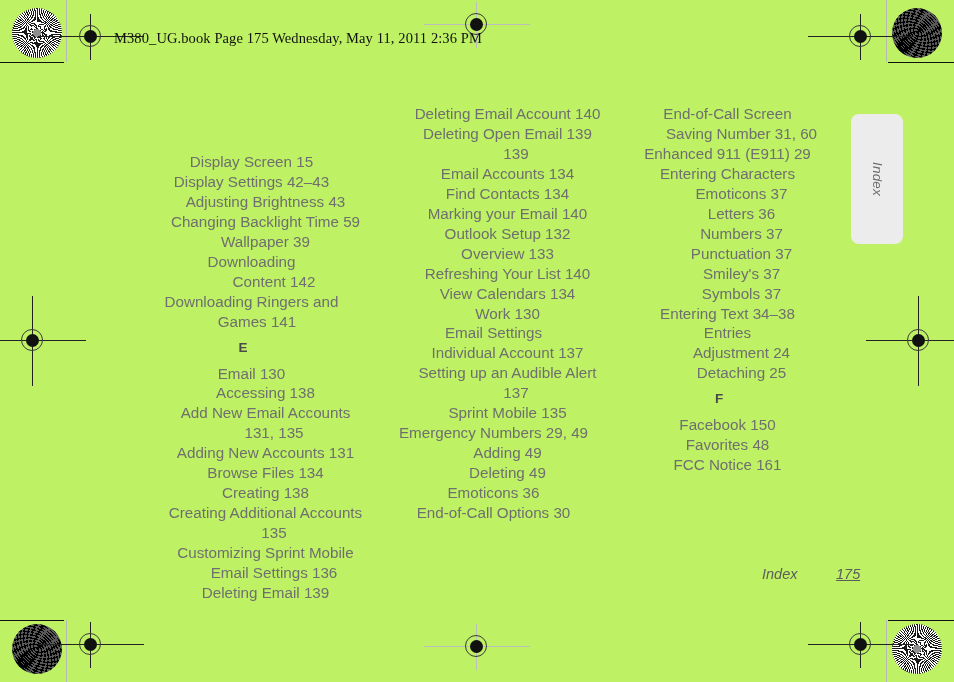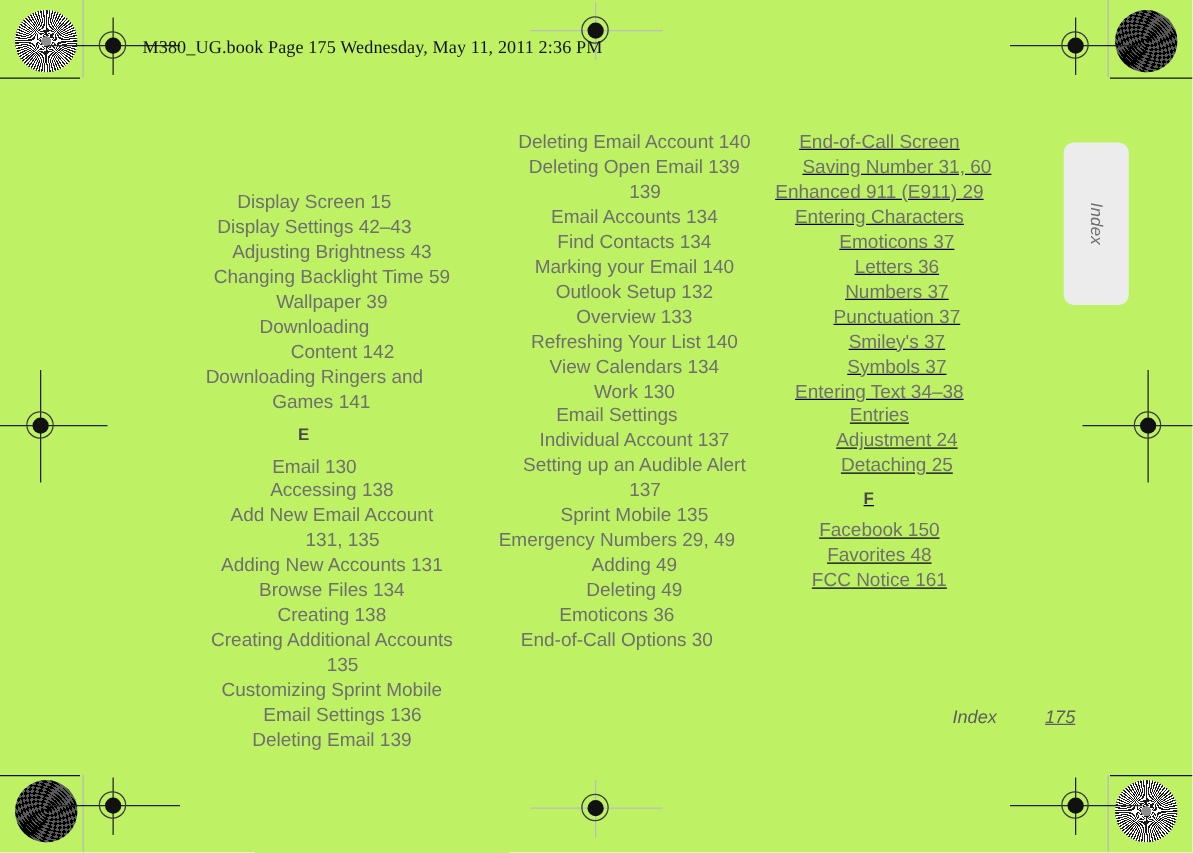--- a/index.html
+++ b/index.html
@@ -127,21 +127,21 @@
     left: 0;
     top: 104px;
     width: 954px;
   }
   .col {
     position: absolute;
     top: 0;
   }
   .col-0 { left: 118px; width: 250px; margin-top: 48px; }
   .col-1 { left: 366px; width: 238px; }
-  .col-2 { left: 576px; width: 238px; text-decoration: underline; }
+  .col-2 { left: 600px; width: 238px; }
 
   .entry {
     color: #6f6f6f;
     font-size: 15.2px;
     line-height: 19.95px;
     white-space: pre-wrap;
   }
   
   .lvl0 { padding-left: 17px; text-indent: 0; }
   .lvl1 { padding-left: 45px; }
@@ -265,21 +265,21 @@
         <div class="entry lvl1">Wallpaper 39</div>
         <div class="entry lvl0">Downloading</div>
         <div class="entry lvl2">Content 142</div>
         <div class="entry lvl0">Downloading Ringers and</div>
         <div class="entry lvl0w">Games 141</div>
         <div class="spacer"></div>
         <div class="section-letter">E</div>
         <div class="spacer"></div>
         <div class="entry lvl0">Email 130</div>
         <div class="entry lvl1">Accessing 138</div>
-        <div class="entry lvl1">Add New Email Account</div>
+        <div class="entry lvl1">Add New Email Accounts</div>
         <div class="entry lvl2">131, 135</div>
         <div class="entry lvl1">Adding New Accounts 131</div>
         <div class="entry lvl1">Browse Files 134</div>
         <div class="entry lvl1">Creating 138</div>
         <div class="entry lvl1">Creating Additional Accounts</div>
         <div class="entry lvl2">135</div>
         <div class="entry lvl1">Customizing Sprint Mobile</div>
         <div class="entry lvl2">Email Settings 136</div>
         <div class="entry lvl1">Deleting Email 139</div>
       </div>

